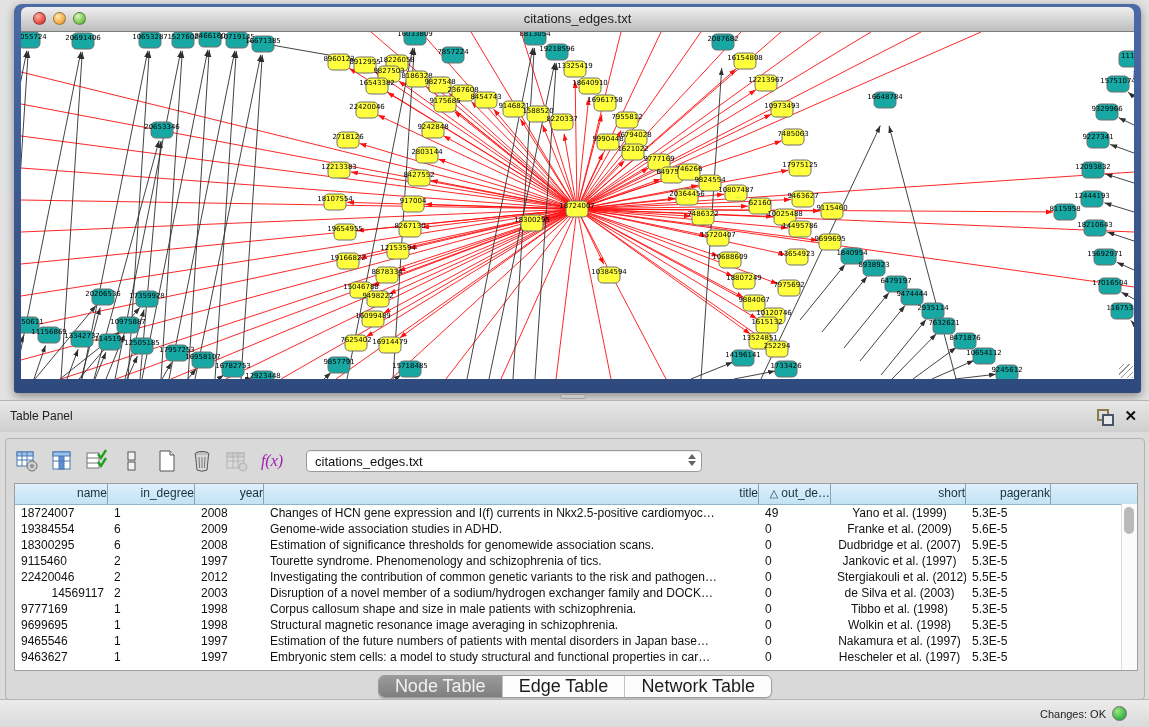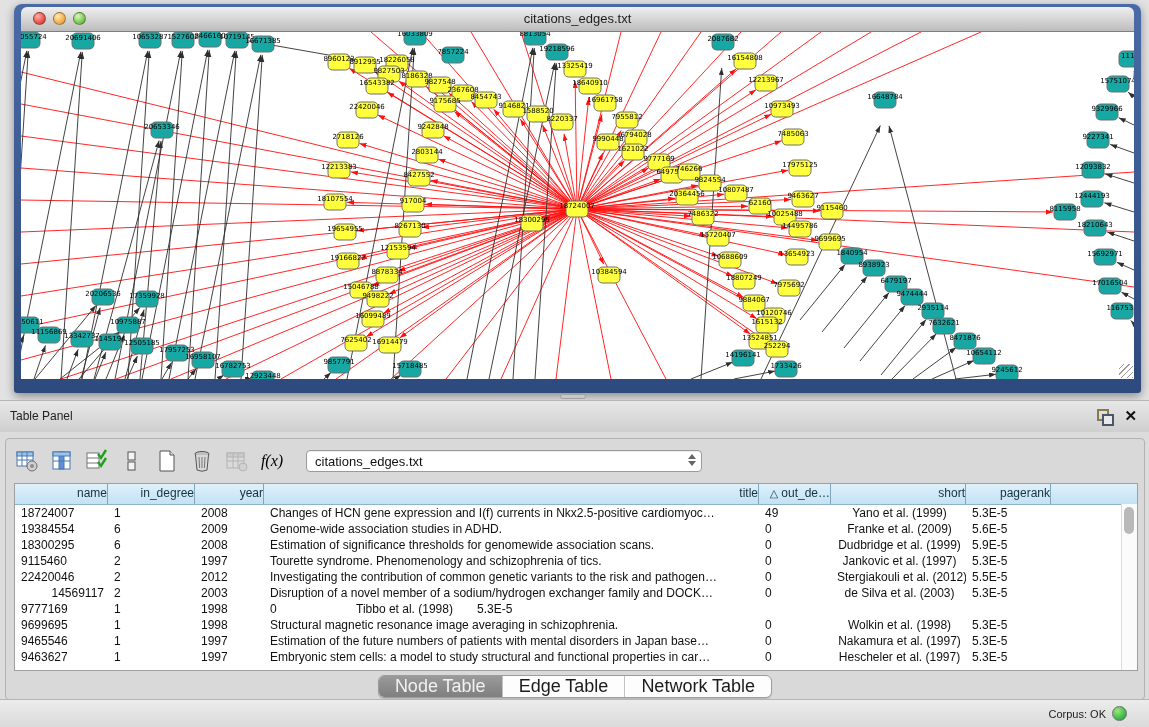--- a/index.html
+++ b/index.html
@@ -30,21 +30,21 @@
   .float-ic{position:relative;width:16px;height:16px;display:inline-block;}
   .float-ic .sq1{position:absolute;left:1px;top:1px;width:8px;height:8px;border:2px solid #8a7a45;}
   .float-ic .sq2{position:absolute;left:6px;top:6px;width:8px;height:8px;border:2px solid #4a5568;background:#e9e9e9;}
   .close-x{font-size:15px;font-weight:bold;color:#111;line-height:16px;}
   .panel-body{position:absolute;left:0;top:32px;right:0;bottom:0;background:#dcdcdc;}
   .content-box{position:absolute;left:5px;top:6px;width:1138px;height:260px;
     border:1px solid #b2b2b2;border-radius:4px;background:#d9d9d9;}
   
   .toolbar{position:absolute;left:8px;top:6px;height:32px;display:flex;align-items:center;gap:9px;}
   .tb-btn{width:26px;height:26px;display:flex;align-items:center;justify-content:center;}
-  .fx{font-family:"Liberation Serif",serif;font-style:italic;font-size:16px;color:#000000;}
+  .fx{font-family:"Liberation Serif",serif;font-style:italic;font-size:16px;color:#a21caf;}
   .combo{margin-left:12px;width:396px;height:22px;background:#fff;border:1px solid #9a9a9a;
     border-radius:4px;position:relative;display:flex;align-items:center;font-size:13px;color:#111;
     padding-left:8px;box-sizing:border-box;box-shadow:inset 0 1px 1px rgba(0,0,0,.08);}
   .combo .arrows{position:absolute;right:5px;top:3px;display:flex;flex-direction:column;gap:2px;}
   .combo .arrows i{display:block;width:0;height:0;border-left:4px solid transparent;border-right:4px solid transparent;}
   .combo .arrows .up{border-bottom:5px solid #666;}
   .combo .arrows .dn{border-top:5px solid #666;}
   
   .table-wrap{position:absolute;left:8px;top:44px;width:1122px;height:186px;background:#fff;
     border:1px solid #9f9f9f;overflow:hidden;}
@@ -628,21 +628,21 @@
                 <div class="td" style="width: 72px; text-align: left;">0</div>
                 <div class="td" style="width: 135px; text-align: center;">Franke et al. (2009)</div>
                 <div class="td" style="width: 85px; text-align: left;">5.6E-5</div>
               </div>
               <div class="trow">
                 <div class="td" style="width: 93px; text-align: left;">18300295</div>
                 <div class="td" style="width: 87px; text-align: left;">6</div>
                 <div class="td" style="width: 69px; text-align: left;">2008</div>
                 <div class="td" style="width: 495px; text-align: left;">Estimation of significance thresholds for genomewide association scans.</div>
                 <div class="td" style="width: 72px; text-align: left;">0</div>
-                <div class="td" style="width: 135px; text-align: center;">Dudbridge et al. (1999)</div>
+                <div class="td" style="width: 135px; text-align: center;">Dudbridge et al. (2007)</div>
                 <div class="td" style="width: 85px; text-align: left;">5.9E-5</div>
               </div>
               <div class="trow">
                 <div class="td" style="width: 93px; text-align: left;">9115460</div>
                 <div class="td" style="width: 87px; text-align: left;">2</div>
                 <div class="td" style="width: 69px; text-align: left;">1997</div>
                 <div class="td" style="width: 495px; text-align: left;">Tourette syndrome. Phenomenology and schizophrenia of tics.</div>
                 <div class="td" style="width: 72px; text-align: left;">0</div>
                 <div class="td" style="width: 135px; text-align: center;">Jankovic et al. (1997)</div>
                 <div class="td" style="width: 85px; text-align: left;">5.3E-5</div>
@@ -662,20 +662,21 @@
                 <div class="td" style="width: 69px; text-align: left;">2003</div>
                 <div class="td" style="width: 495px; text-align: left;">Disruption of a novel member of a sodium/hydrogen exchanger family and DOCK…</div>
                 <div class="td" style="width: 72px; text-align: left;">0</div>
                 <div class="td" style="width: 135px; text-align: center;">de Silva et al. (2003)</div>
                 <div class="td" style="width: 85px; text-align: left;">5.3E-5</div>
               </div>
               <div class="trow">
                 <div class="td" style="width: 93px; text-align: left;">9777169</div>
                 <div class="td" style="width: 87px; text-align: left;">1</div>
                 <div class="td" style="width: 69px; text-align: left;">1998</div>
+                <div class="td" style="width: 495px; text-align: left;">Corpus callosum shape and size in male patients with schizophrenia.</div>
                 <div class="td" style="width: 72px; text-align: left;">0</div>
                 <div class="td" style="width: 135px; text-align: center;">Tibbo et al. (1998)</div>
                 <div class="td" style="width: 85px; text-align: left;">5.3E-5</div>
               </div>
               <div class="trow">
                 <div class="td" style="width: 93px; text-align: left;">9699695</div>
                 <div class="td" style="width: 87px; text-align: left;">1</div>
                 <div class="td" style="width: 69px; text-align: left;">1998</div>
                 <div class="td" style="width: 495px; text-align: left;">Structural magnetic resonance image averaging in schizophrenia.</div>
                 <div class="td" style="width: 72px; text-align: left;">0</div>
@@ -712,17 +713,17 @@
               <div class="tab">Edge Table</div>
               <div class="tab">Network Table</div>
             </div>
         </div>
       </div>
     </div>
   </div>
 
   <div class="statusbar">
     <span class="mem">
-      <span>Corpus: OK</span>
+      <span>Changes: OK</span>
       <span class="mem-dot"></span>
     </span>
   </div>
 </div>
 
 </body></html>

